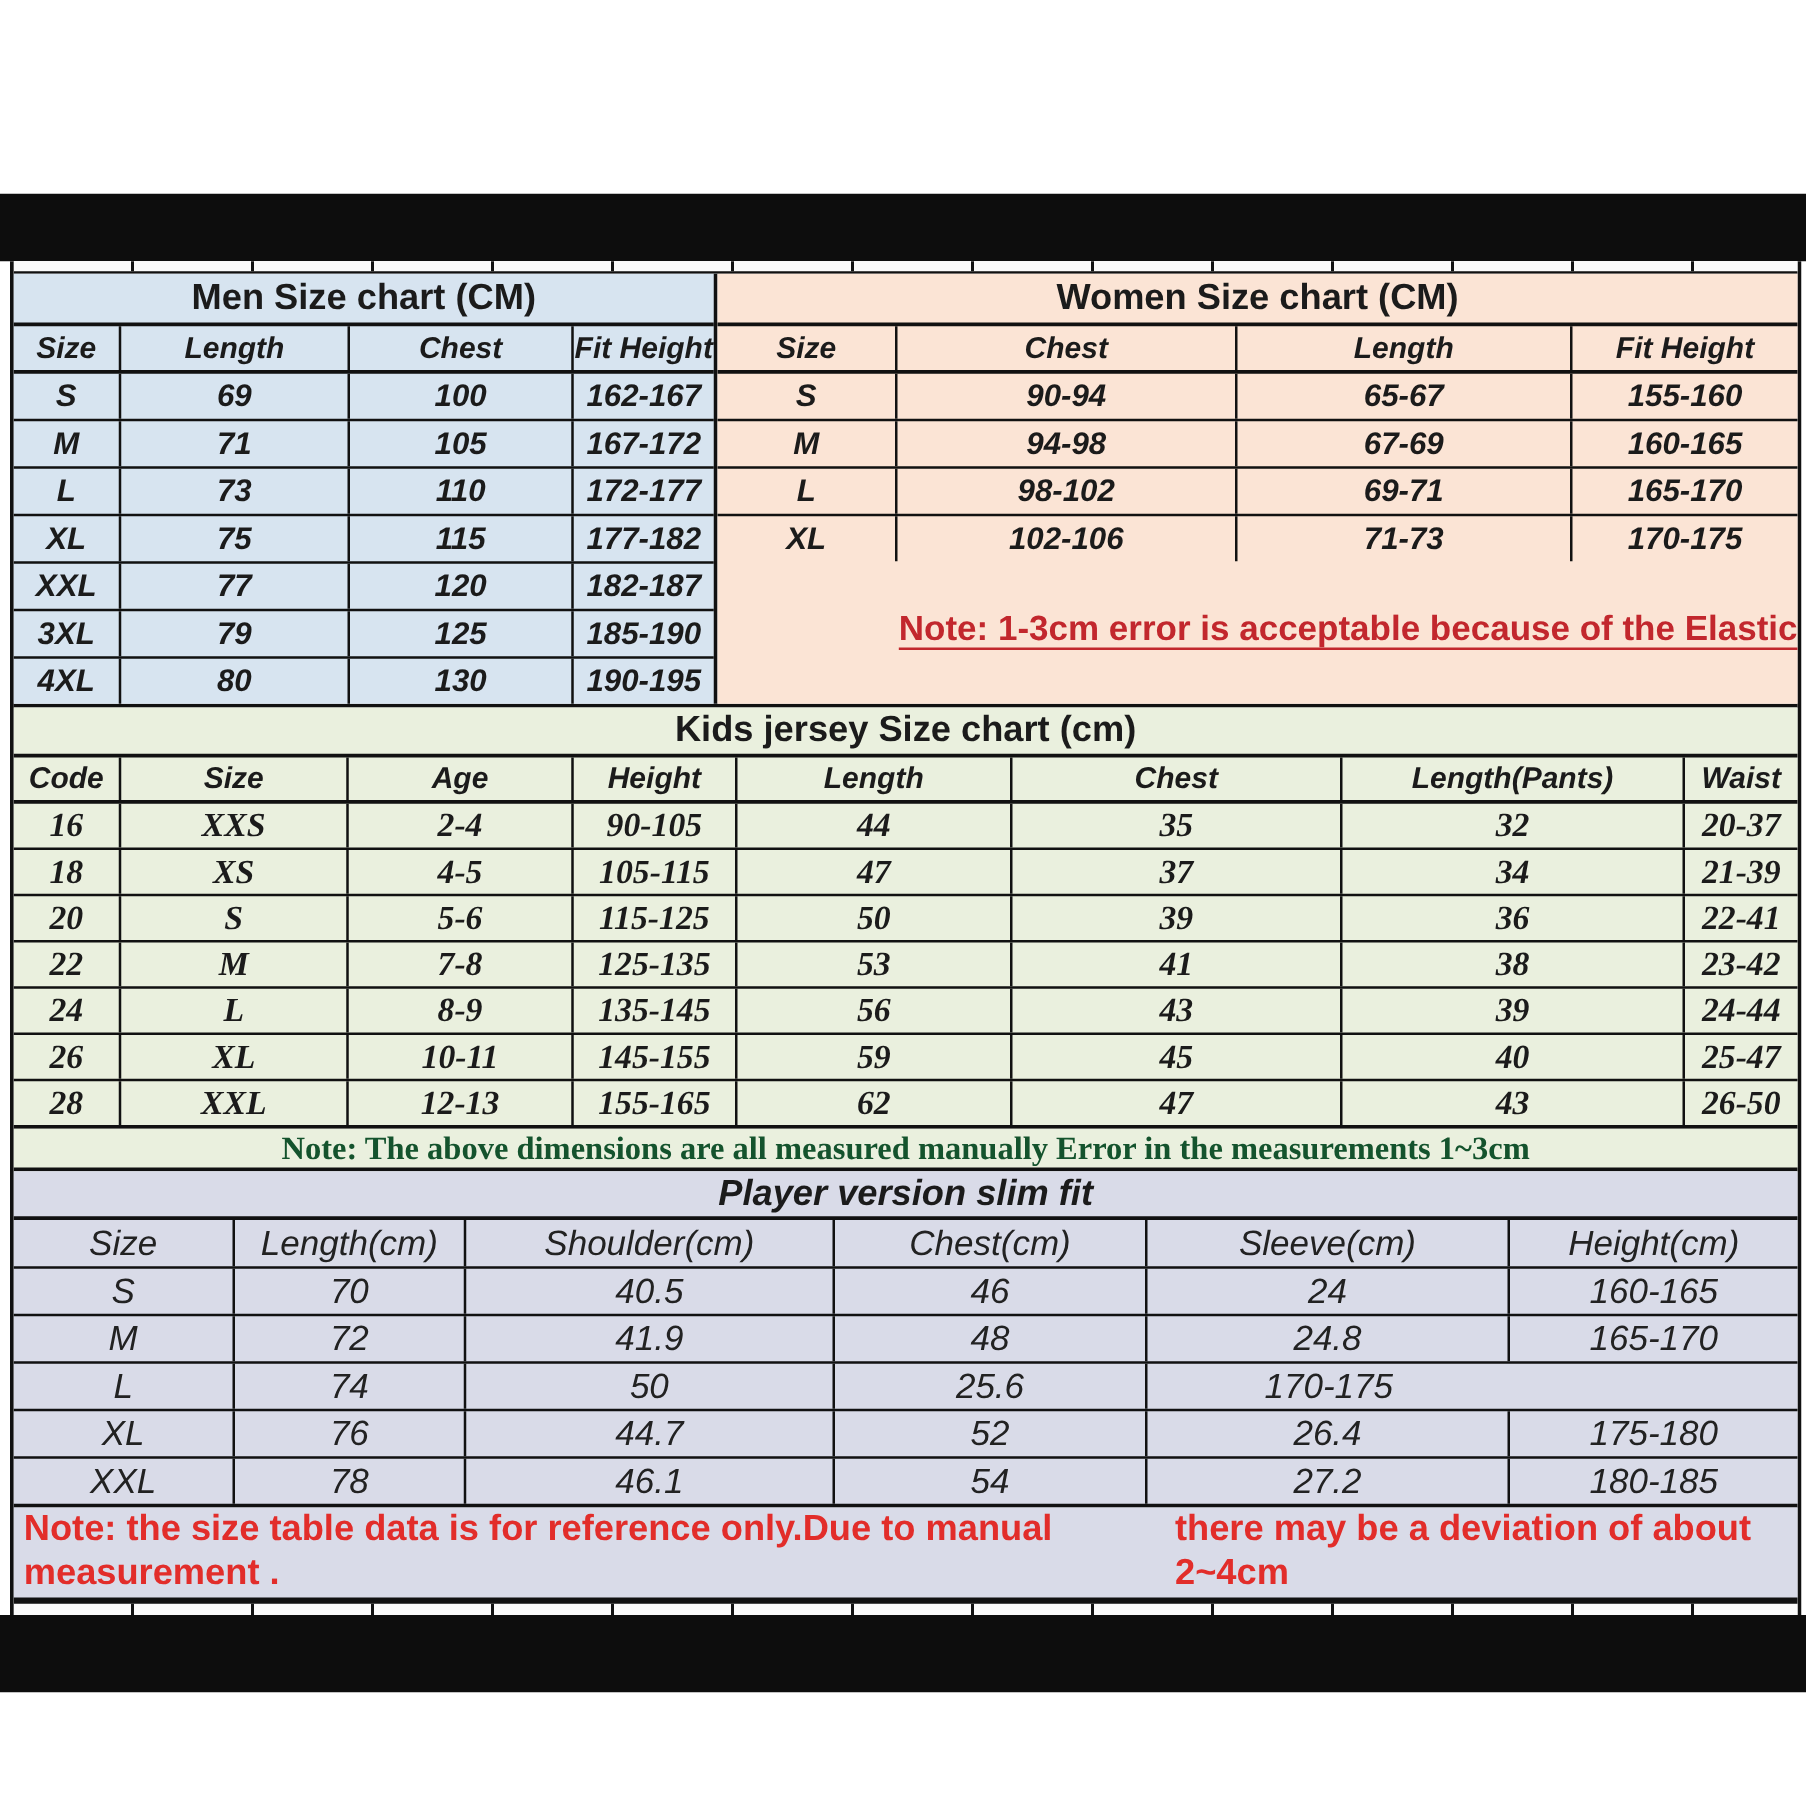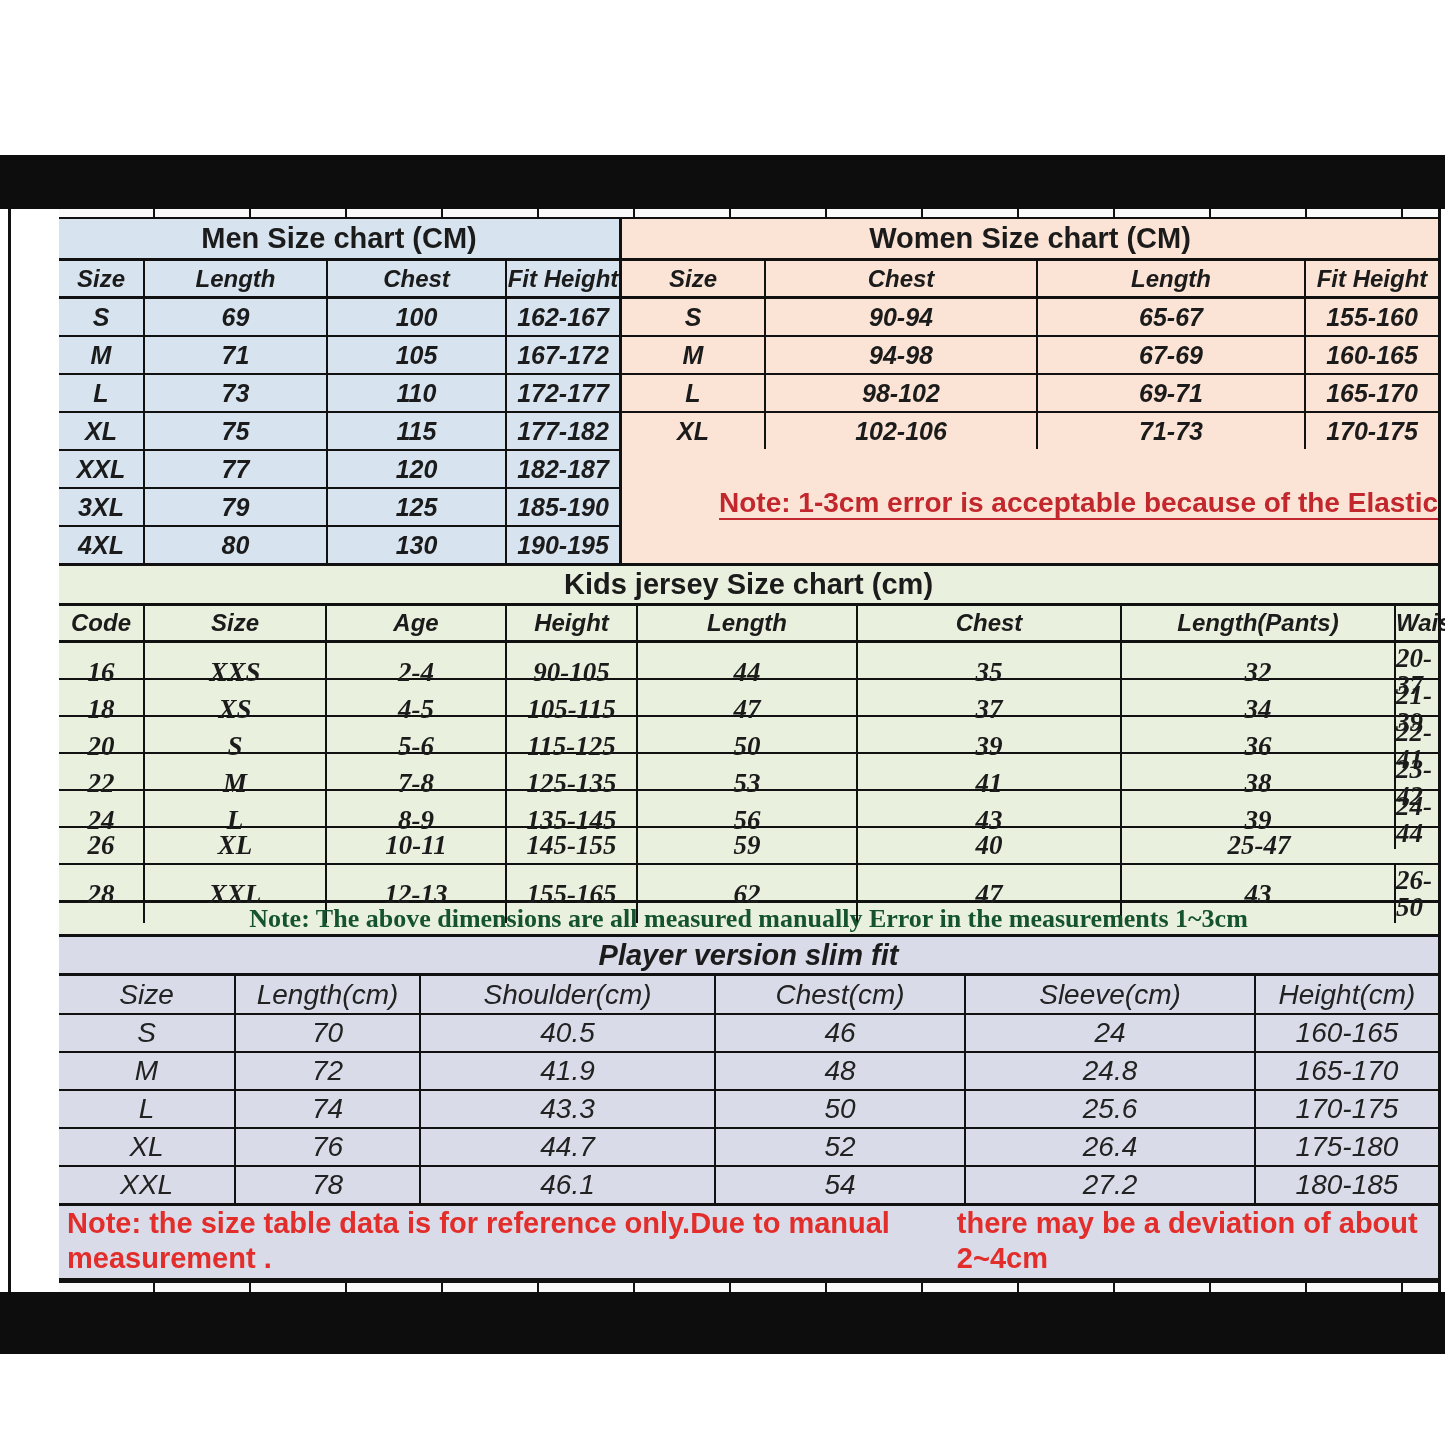--- a/index.html
+++ b/index.html
@@ -3,21 +3,21 @@
 <meta charset="utf-8">
 <style>
   html,body{margin:0;padding:0;background:#ffffff;}
   .stage{position:relative;width:1445px;height:1445px;overflow:hidden;background:#ffffff;
          font-family:"Liberation Sans",sans-serif;color:#1b1b1b;}
   .white-top{height:155px;background:#ffffff;}
   .black-bar-top{height:54px;background:#0d0d0d;}
   .black-bar-bottom{height:62px;background:#0d0d0d;}
   .white-bottom{height:159px;background:#ffffff;}
 
-  .sheet{margin-left:8px;margin-right:4px;border-left:3px solid #111;border-right:3px solid #111;background:#fff;padding-left:48px;}
+  .sheet{margin-left:8px;margin-right:4px;border-left:3px solid #111;border-right:3px solid #111;background:#fff;}
 
   .thin-strip{height:8px;background:#fafafa;border-bottom:2px solid #111;
     background-image:repeating-linear-gradient(90deg,transparent 0,transparent 94px,#111 94px,#111 96px);}
   .thin-strip.bottom{border-top:3px solid #111;border-bottom:0;height:9px;}
 
   
   .row{display:grid;border-bottom:2px solid #111;font-style:italic;}
   .rows .row:last-child{border-bottom:0;}
   .cell{display:flex;align-items:center;justify-content:center;border-right:2px solid #111;
         font-weight:bold;font-size:25px;line-height:1;padding:2px 0;}
@@ -230,20 +230,21 @@
             <span class="cell">43</span>
             <span class="cell">39</span>
             <span class="cell">24-44</span>
           </div>
           <div class="row">
             <span class="cell">26</span>
             <span class="cell">XL</span>
             <span class="cell">10-11</span>
             <span class="cell">145-155</span>
             <span class="cell">59</span>
+            <span class="cell">45</span>
             <span class="cell">40</span>
             <span class="cell">25-47</span>
           </div>
           <div class="row">
             <span class="cell">28</span>
             <span class="cell">XXL</span>
             <span class="cell">12-13</span>
             <span class="cell">155-165</span>
             <span class="cell">62</span>
             <span class="cell">47</span>
@@ -280,21 +281,20 @@
             <span class="cell">M</span>
             <span class="cell">72</span>
             <span class="cell">41.9</span>
             <span class="cell">48</span>
             <span class="cell">24.8</span>
             <span class="cell">165-170</span>
           </div>
           <div class="row">
             <span class="cell">L</span>
             <span class="cell">74</span>
-            <span class="cell">43.3</span>
             <span class="cell">50</span>
             <span class="cell">25.6</span>
             <span class="cell">170-175</span>
           </div>
           <div class="row">
             <span class="cell">XL</span>
             <span class="cell">76</span>
             <span class="cell">44.7</span>
             <span class="cell">52</span>
             <span class="cell">26.4</span>

